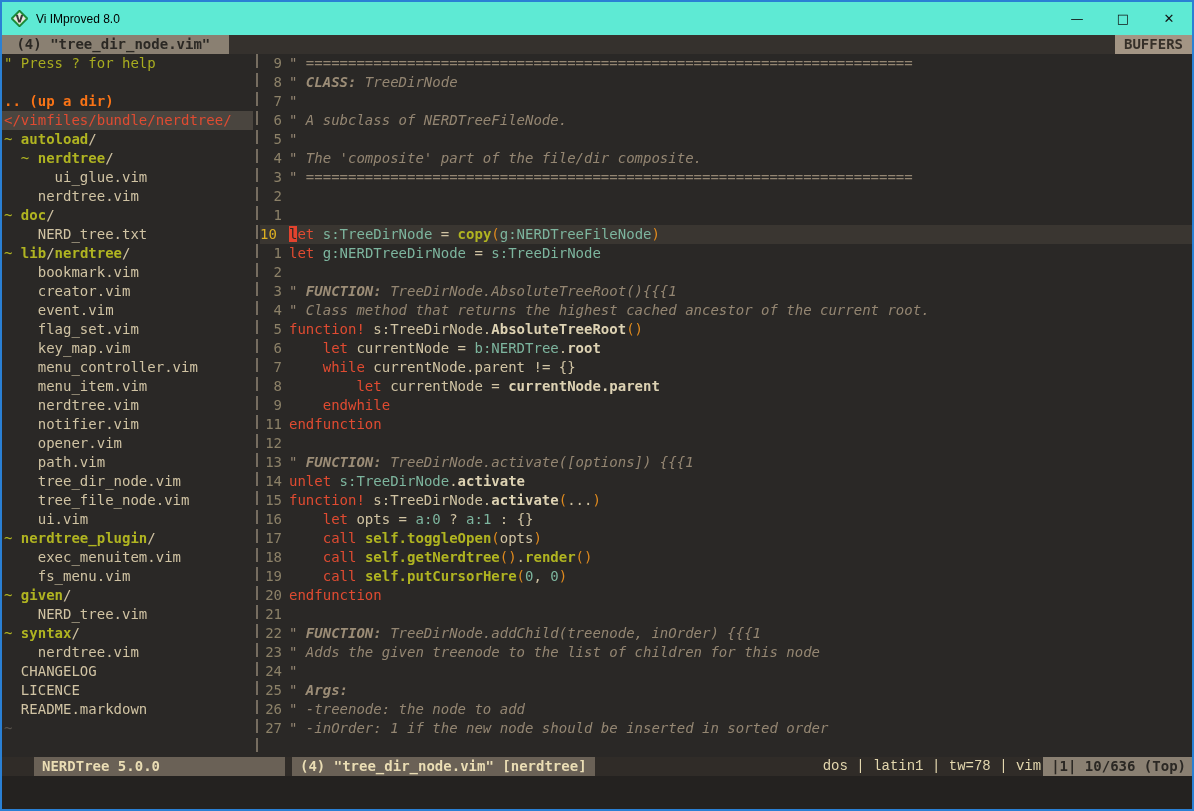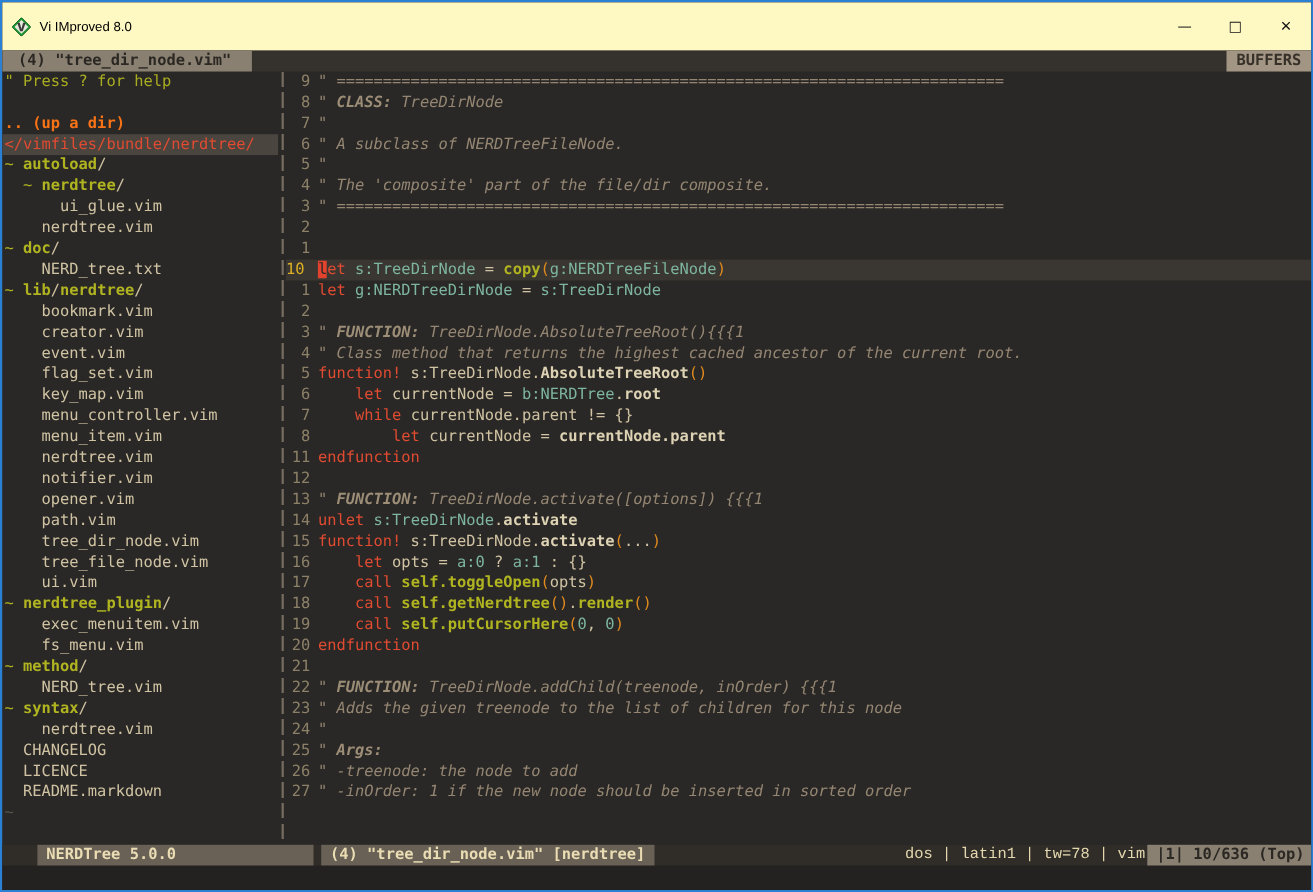--- a/index.html
+++ b/index.html
@@ -3,21 +3,21 @@
 <meta charset="utf-8">
 <style>
   html,body{margin:0;padding:0;background:#555;}
   #window{
     width:1194px;height:811px;box-sizing:border-box;
     border:2px solid #2a80d4;background:#2a2826;
     display:flex;flex-direction:column;overflow:hidden;
     font-family:"DejaVu Sans Mono",monospace;
   }
   
-  #titlebar{height:44px;background:#fef9c3;display:flex;align-items:center;flex:0 0 auto;}
+  #titlebar{height:33px;background:#5eead4;display:flex;align-items:center;flex:0 0 auto;}
   #vim-icon{width:17px;height:17px;margin:0 8px 0 9px;flex:0 0 auto;}
   #win-title{font-family:"Liberation Sans",sans-serif;font-size:12px;color:#000;flex:1 1 auto;}
   .win-btn{width:46px;height:29px;display:flex;align-items:center;justify-content:center;
     font-family:"DejaVu Sans",sans-serif;font-size:13px;color:#111;cursor:default;}
   
   #tabline{height:19px;background:#35312d;display:flex;flex:0 0 auto;font-size:14px;line-height:19px;}
   #tab-active{background:#8a8072;color:#2b2824;font-weight:bold;padding:0 10px 0 6px;white-space:pre;}
   #tabline-fill{flex:1 1 auto;}
   #tab-buffers{background:#a39584;color:#363029;font-weight:bold;padding:0 9px;}
   
@@ -107,21 +107,21 @@
         <div class="row tree-pad"><span class="s-file">    nerdtree.vim</span></div>
         <div class="row tree-pad"><span class="s-file">    notifier.vim</span></div>
         <div class="row tree-pad"><span class="s-file">    opener.vim</span></div>
         <div class="row tree-pad"><span class="s-file">    path.vim</span></div>
         <div class="row tree-pad"><span class="s-file">    tree_dir_node.vim</span></div>
         <div class="row tree-pad"><span class="s-file">    tree_file_node.vim</span></div>
         <div class="row tree-pad"><span class="s-file">    ui.vim</span></div>
         <div class="row tree-pad"><span class="s-tilde">~ </span><span class="s-dirb">nerdtree_plugin</span><span class="s-file">/</span></div>
         <div class="row tree-pad"><span class="s-file">    exec_menuitem.vim</span></div>
         <div class="row tree-pad"><span class="s-file">    fs_menu.vim</span></div>
-        <div class="row tree-pad"><span class="s-tilde">~ </span><span class="s-dirb">method</span><span class="s-file">/</span></div>
+        <div class="row tree-pad"><span class="s-tilde">~ </span><span class="s-dirb">given</span><span class="s-file">/</span></div>
         <div class="row tree-pad"><span class="s-file">    NERD_tree.vim</span></div>
         <div class="row tree-pad"><span class="s-tilde">~ </span><span class="s-dirb">syntax</span><span class="s-file">/</span></div>
         <div class="row tree-pad"><span class="s-file">    nerdtree.vim</span></div>
         <div class="row tree-pad"><span class="s-file">  CHANGELOG</span></div>
         <div class="row tree-pad"><span class="s-file">  LICENCE</span></div>
         <div class="row tree-pad"><span class="s-file">  README.markdown</span></div>
         <div class="row tree-pad"><span class="s-nontext">~</span></div>
       </div>
     <div id="vsep">
         <div id="vsep-line"></div>
@@ -138,20 +138,21 @@
         <div class="row"><span class="gut">1</span></div>
         <div class="row cursorline"><span class="gut cur">10</span><span class="s-cursor">l</span><span class="s-kw">et</span><span class="s-tx"> </span><span class="s-id">s:TreeDirNode</span><span class="s-tx"> = </span><span class="s-fn">copy</span><span class="s-pr">(</span><span class="s-id">g:NERDTreeFileNode</span><span class="s-pr">)</span></div>
         <div class="row"><span class="gut">1</span><span class="s-kw">let</span><span class="s-tx"> </span><span class="s-id">g:NERDTreeDirNode</span><span class="s-tx"> = </span><span class="s-id">s:TreeDirNode</span></div>
         <div class="row"><span class="gut">2</span></div>
         <div class="row"><span class="gut">3</span><span class="s-cm">" </span><span class="s-cmb">FUNCTION:</span><span class="s-cm"> TreeDirNode.AbsoluteTreeRoot(){{{1</span></div>
         <div class="row"><span class="gut">4</span><span class="s-cm">" Class method that returns the highest cached ancestor of the current root.</span></div>
         <div class="row"><span class="gut">5</span><span class="s-kw">function!</span><span class="s-tx"> s:TreeDirNode.</span><span class="s-txb">AbsoluteTreeRoot</span><span class="s-pr">()</span></div>
         <div class="row"><span class="gut">6</span><span class="s-tx">    </span><span class="s-kw">let</span><span class="s-tx"> currentNode = </span><span class="s-id">b:NERDTree</span><span class="s-tx">.</span><span class="s-txb">root</span></div>
         <div class="row"><span class="gut">7</span><span class="s-tx">    </span><span class="s-kw">while</span><span class="s-tx"> currentNode.parent != {}</span></div>
         <div class="row"><span class="gut">8</span><span class="s-tx">        </span><span class="s-kw">let</span><span class="s-tx"> currentNode = </span><span class="s-txb">currentNode.parent</span></div>
+        <div class="row"><span class="gut">9</span><span class="s-tx">    </span><span class="s-kw">endwhile</span></div>
         <div class="row"><span class="gut">11</span><span class="s-kw">endfunction</span></div>
         <div class="row"><span class="gut">12</span></div>
         <div class="row"><span class="gut">13</span><span class="s-cm">" </span><span class="s-cmb">FUNCTION:</span><span class="s-cm"> TreeDirNode.activate([options]) {{{1</span></div>
         <div class="row"><span class="gut">14</span><span class="s-kw">unlet</span><span class="s-tx"> </span><span class="s-id">s:TreeDirNode</span><span class="s-tx">.</span><span class="s-txb">activate</span></div>
         <div class="row"><span class="gut">15</span><span class="s-kw">function!</span><span class="s-tx"> s:TreeDirNode.</span><span class="s-txb">activate</span><span class="s-pr">(</span><span class="s-tx">...</span><span class="s-pr">)</span></div>
         <div class="row"><span class="gut">16</span><span class="s-tx">    </span><span class="s-kw">let</span><span class="s-tx"> opts = </span><span class="s-id">a:0</span><span class="s-tx"> ? </span><span class="s-id">a:1</span><span class="s-tx"> : {}</span></div>
         <div class="row"><span class="gut">17</span><span class="s-tx">    </span><span class="s-kw">call</span><span class="s-tx"> </span><span class="s-fn">self.toggleOpen</span><span class="s-pr">(</span><span class="s-tx">opts</span><span class="s-pr">)</span></div>
         <div class="row"><span class="gut">18</span><span class="s-tx">    </span><span class="s-kw">call</span><span class="s-tx"> </span><span class="s-fn">self.getNerdtree</span><span class="s-pr">()</span><span class="s-tx">.</span><span class="s-fn">render</span><span class="s-pr">()</span></div>
         <div class="row"><span class="gut">19</span><span class="s-tx">    </span><span class="s-kw">call</span><span class="s-tx"> </span><span class="s-fn">self.putCursorHere</span><span class="s-pr">(</span><span class="s-id">0</span><span class="s-tx">, </span><span class="s-id">0</span><span class="s-pr">)</span></div>
         <div class="row"><span class="gut">20</span><span class="s-kw">endfunction</span></div>

